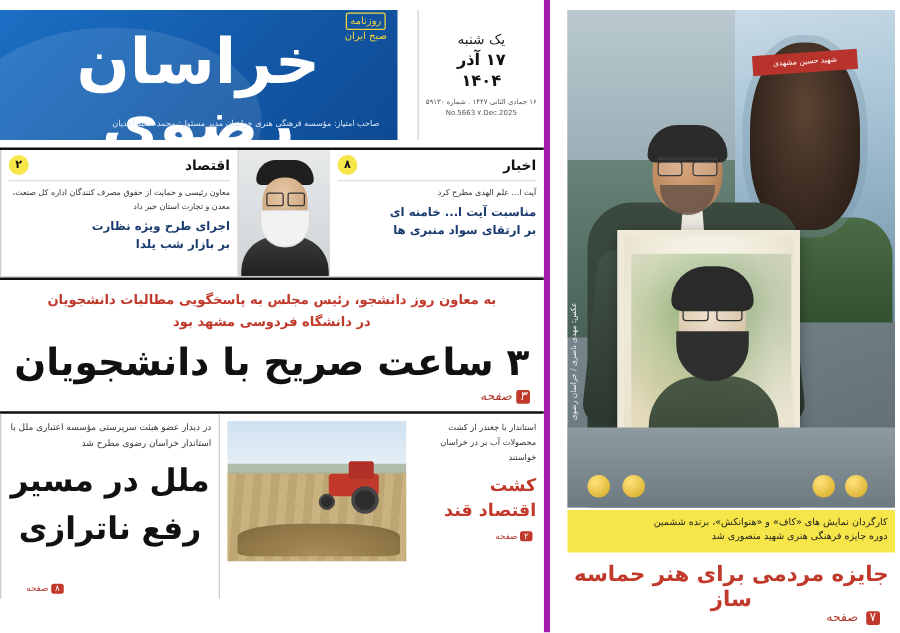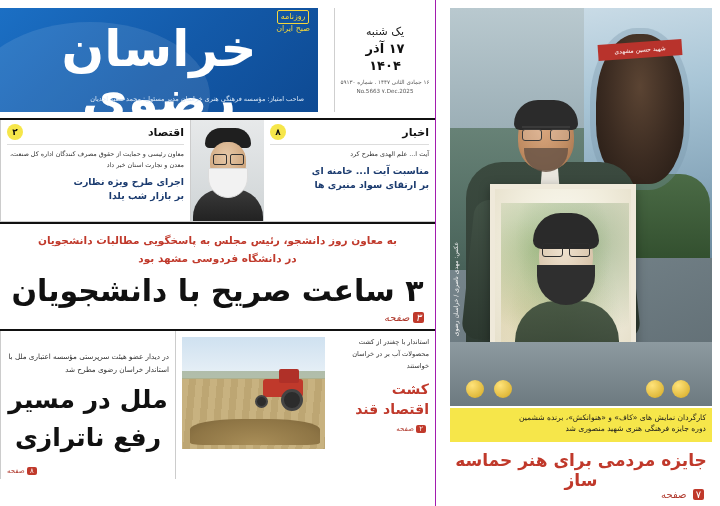--- a/index.html
+++ b/index.html
@@ -17,21 +17,21 @@
     display: flex;
     flex-direction: row;
   }
 
   
   .left-col {
     width: 285px;
     height: 506px;
     position: relative;
     background: #fff;
-    border-left: 1px solid #a21caf;
+    border-left: 5px solid #a21caf;
     overflow: hidden;
   }
   .main-photo {
     position: absolute;
     left: 14px; top: 8px;
     width: 262px; height: 398px;
     overflow: hidden;
     background: linear-gradient(160deg,#9fb0b8 0%,#7d8c93 40%,#5d6a70 100%);
   }
   
@@ -507,21 +507,21 @@
 
   
   .bottom {
     display: flex;
     flex-direction: row;
     border-top: 2px solid #111;
     height: 150px;
   }
   .b-left {
     width: 175px;
-    padding: 20px 6px;
+    padding: 5px 6px;
     direction: rtl;
     border-left: 1px solid #ccc;
     position: relative;
   }
   .b-left .lead {
     font-size: 7.2px;
     color: #333;
     line-height: 1.8;
     text-align: right;
   }
@@ -529,21 +529,21 @@
     margin-top: 8px;
     font-size: 25px;
     font-weight: bold;
     color: #111;
     text-align: center;
     line-height: 1.2;
     letter-spacing: -1px;
   }
   .b-left .tag {
     position: absolute;
-    bottom: 4px; left: 6px;
+    bottom: 4px; left: 20px;
     font-size: 7px;
     color: #b03a2e;
   }
   .b-left .tag .num {
     display: inline-block;
     background: #c0392b;
     color: #fff;
     border-radius: 2px;
     padding: 0 3px;
     margin-right: 3px;

